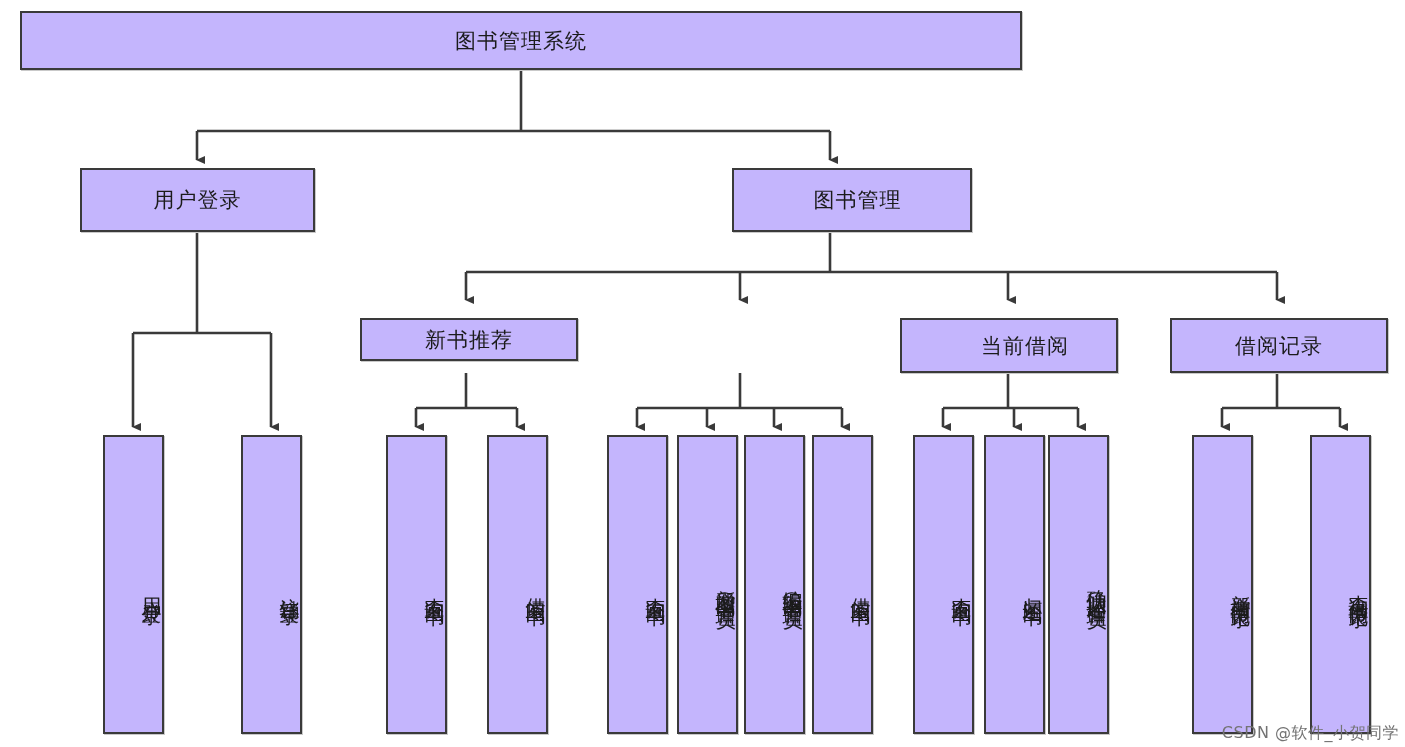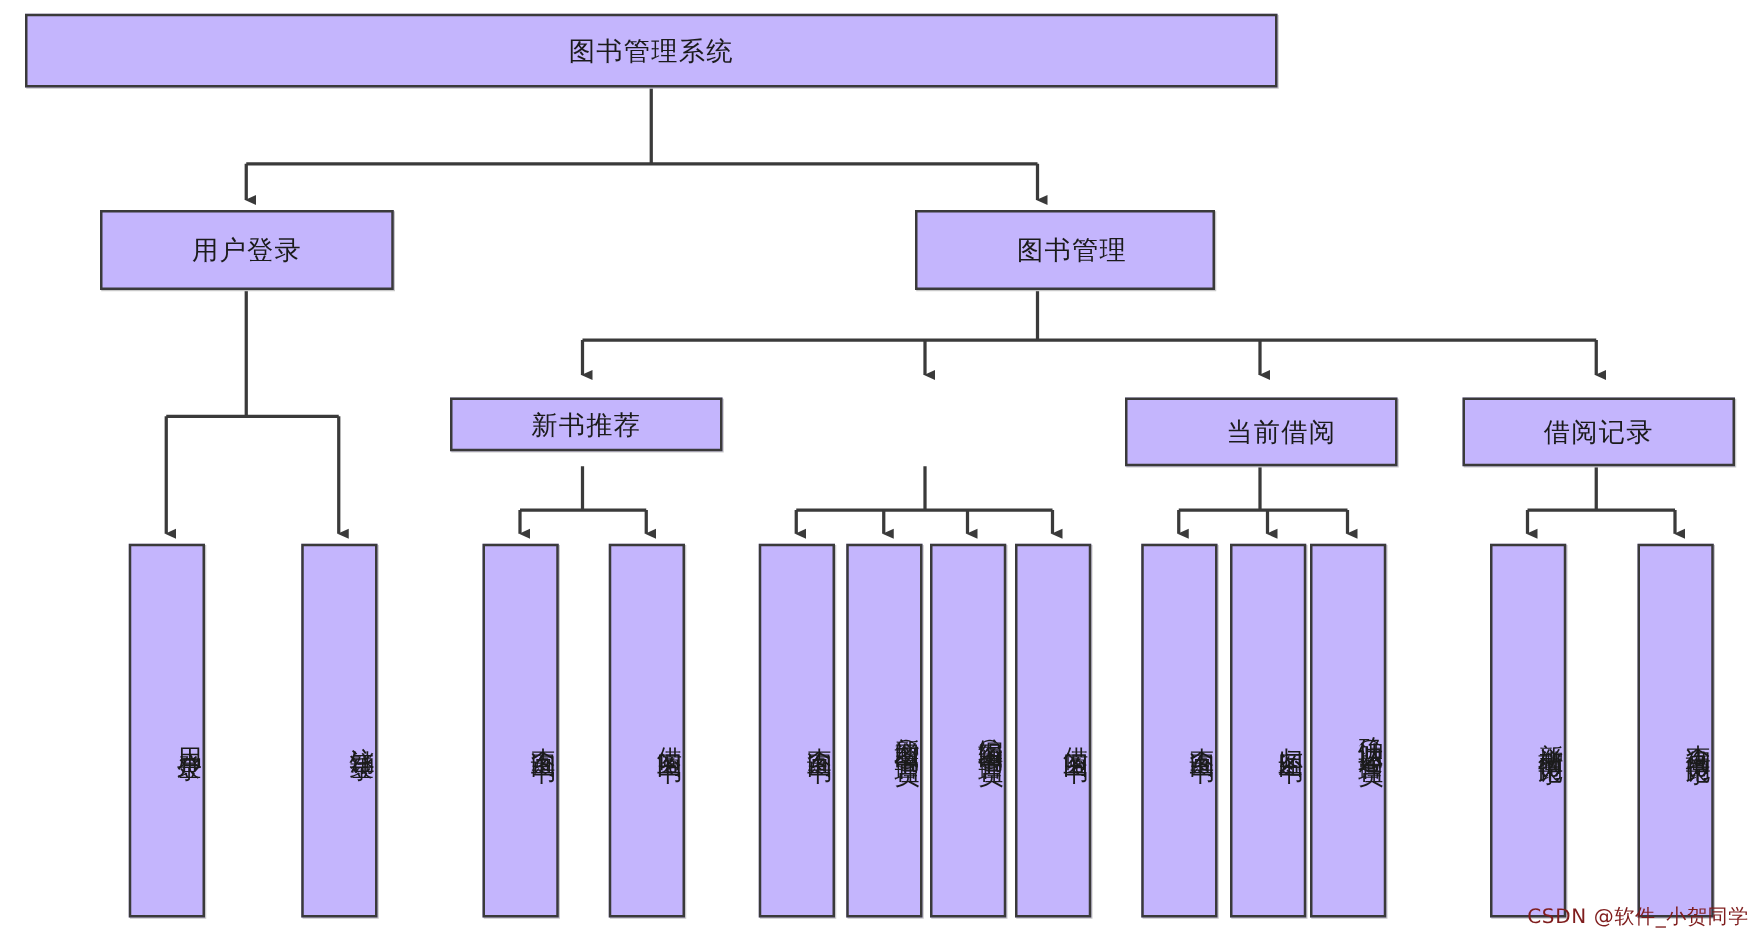--- a/index.html
+++ b/index.html
@@ -55,21 +55,21 @@
     writing-mode: vertical-rl;
     text-orientation: upright;
     display: block;
     white-space: nowrap;
   }
   #watermark {
     position: absolute;
     right: 6px;
     bottom: 3px;
     font-size: 16px;
-    color: #7f1d1d;
+    color: #737373;
     letter-spacing: 0.5px;
     white-space: nowrap;
   }
 </style>
 </head>
 <body>
 
 <div id="canvas">
 
   <svg id="wires" viewBox="0 0 1405 747" xmlns="http://www.w3.org/2000/svg">

